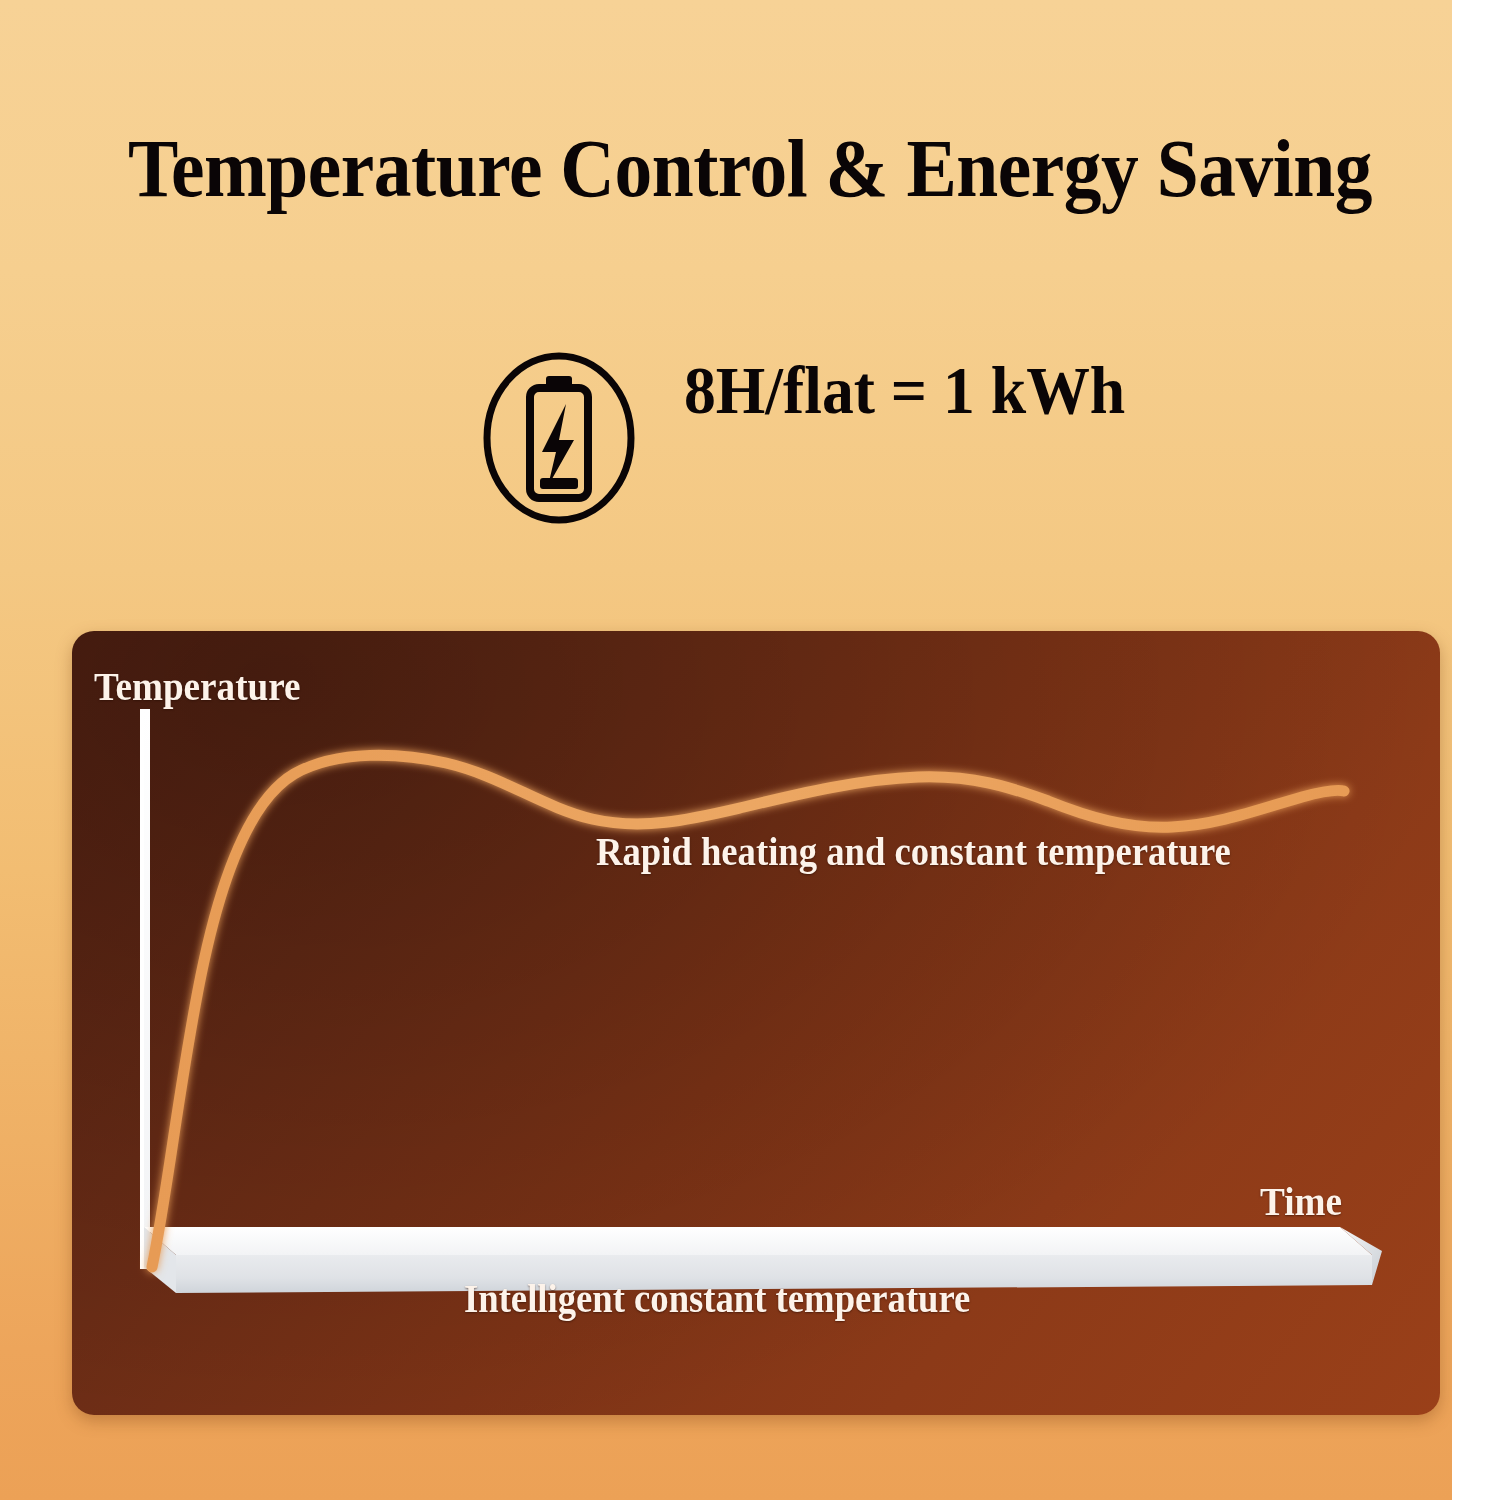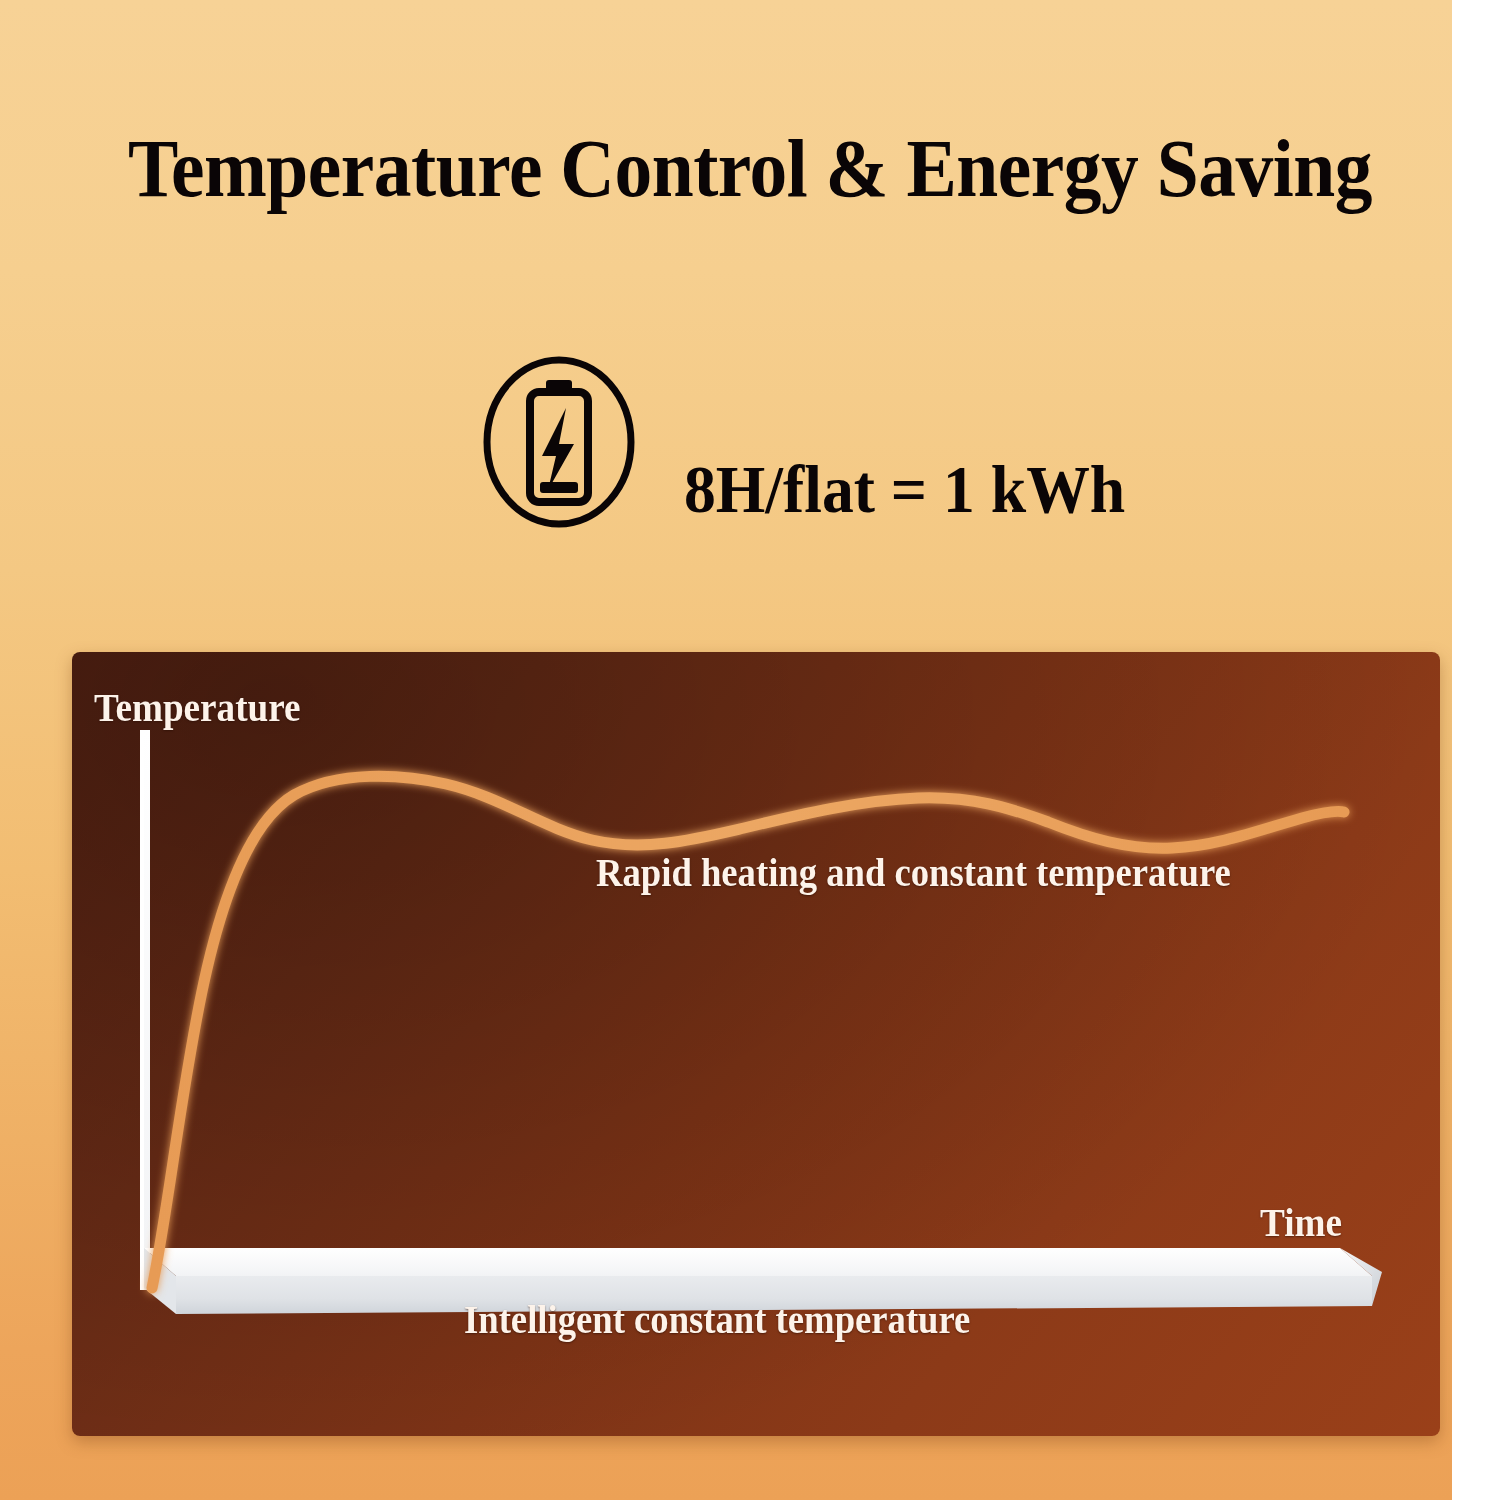--- a/index.html
+++ b/index.html
@@ -47,21 +47,21 @@
   }
 
   
   #badge-row {
     position: absolute;
     left: 480px;
     top: 352px;
     width: 700px;
     height: 176px;
     display: flex;
-    align-items: flex-end;
+    align-items: flex-start;
     gap: 46px;
   }
   #battery-badge {
     width: 158px;
     height: 172px;
     flex: 0 0 auto;
     position: relative;
   }
   #battery-badge svg { display: block; }
 
@@ -73,24 +73,24 @@
     letter-spacing: 0px;
     white-space: nowrap;
     transform: scaleX(0.95);
     transform-origin: 0 50%;
   }
 
   
   #chart-panel {
     position: absolute;
     left: 72px;
-    top: 652px;
+    top: 631px;
     width: 1368px;
     height: 784px;
-    border-radius: 8px;
+    border-radius: 22px;
     background:
       radial-gradient(120% 140% at 14% 6%, rgba(0,0,0,0.30) 0%, rgba(0,0,0,0.10) 45%, rgba(0,0,0,0) 72%),
       linear-gradient(128deg, #5b2414 0%, #6a2c16 24%, #7d3316 50%, #8c3a18 72%, #9a4019 100%);
     box-shadow: 0 6px 16px rgba(120, 62, 20, 0.35);
     overflow: hidden;
   }
 
   .panel-label {
     position: absolute;
     color: #fdf3ea;

